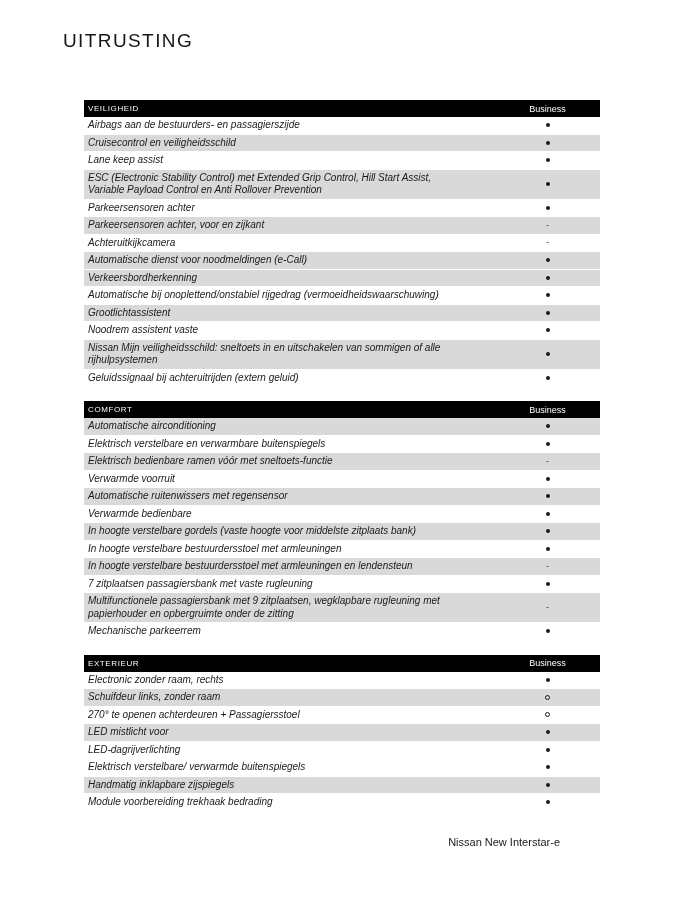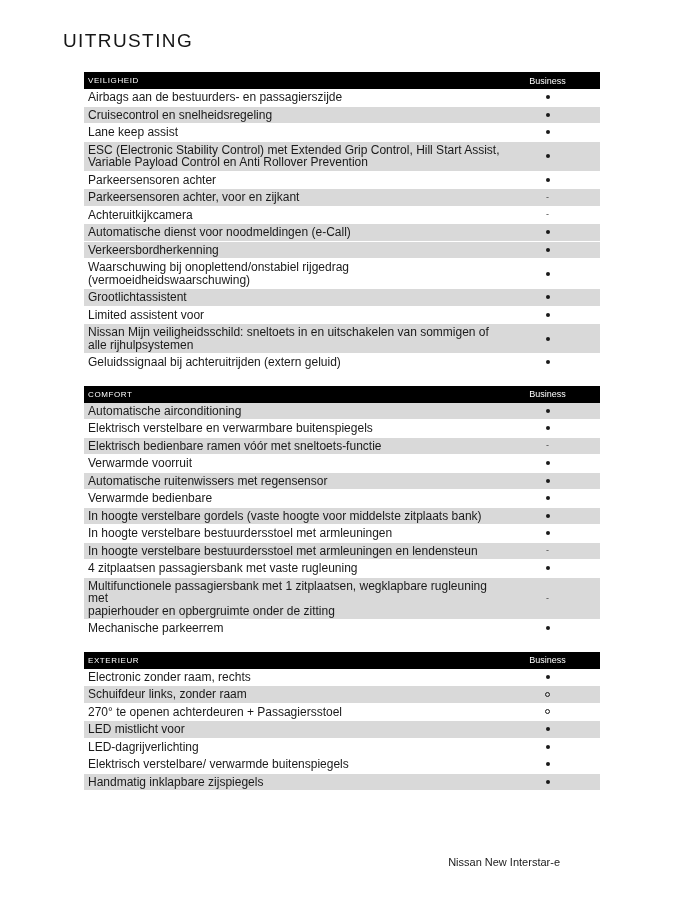--- a/index.html
+++ b/index.html
@@ -5,51 +5,51 @@
   * { margin:0; padding:0; box-sizing:border-box; }
   html,body { background:#ffffff; }
   body { font-family:"Liberation Sans", sans-serif; }
   .page {
     position:relative; width:600px; height:906px; background:#fff; overflow:hidden;
   }
   .doc-title {
     position:absolute; left:63px; top:30px;
     font-size:19px; letter-spacing:1.4px; color:#161616; font-weight:500;
   }
-  .tables { position:absolute; left:84px; top:72px; width:576px; }
+  .tables { position:absolute; left:84px; top:100px; width:576px; }
   .section { margin-bottom:14px; }
   .section-head {
     display:flex; align-items:center; background:var(--header-bg,#000); height:17px;
   }
   .section-name {
     flex:1; color:var(--header-text,#fff); font-size:8px; letter-spacing:0.6px; padding-left:4px;
   }
   .col-head {
     width:75px; text-align:center; color:var(--header-text,#fff); font-size:9px;
   }
   .row {
     display:flex; align-items:center; min-height:17px;
     border-bottom:1px solid #ffffff; background:#ffffff;
   }
   .row.shaded { background:var(--shaded,#d9d9d9); }
   .label {
-    flex:1; padding:2px 8px 2px 4px; font-size:12px; line-height:12.5px;
-    color:var(--text,#1a1a1a); white-space:pre-line;
+    flex:1; padding:2px 8px 2px 4px; font-size:10px; line-height:12.5px;
+    color:var(--text,#1a1a1a); white-space:pre-line;font-style:italic;
   }
   .cell { width:75px; display:flex; justify-content:center; align-items:center; }
   .dot {
     width:4px; height:4px; background:var(--text,#111); border-radius:50%; display:inline-block;
   }
   .ring {
     width:5px; height:5px; border:1px solid var(--text,#111); border-radius:50%;
     display:inline-block; background:transparent;
   }
   .dash { font-size:9px; line-height:9px; color:#444; }
   .doc-footer {
-    position:absolute; top:856px; right:40px; font-size:11px; color:#1a1a1a;
+    position:absolute; top:836px; right:40px; font-size:11px; color:#1a1a1a;
   }
 </style>
 </head>
 <body>
 
 <div class="page">
   <div class="doc-title">UITRUSTING</div>
   <div class="tables" id="tables">
       <div class="section">
         <div class="section-head">
@@ -60,21 +60,21 @@
         <div class="row">
           <div class="label">Airbags aan de bestuurders- en passagierszijde</div>
           <div class="cell">
             <span class="dot"></span>
           </div>
           <div class="cell">
             <span class="dot"></span>
           </div>
         </div>
         <div class="row shaded">
-          <div class="label">Cruisecontrol en snelheidsregeling</div>
+          <div class="label">Cruisecontrol en veiligheidsschild</div>
           <div class="cell">
             <span class="dot"></span>
           </div>
           <div class="cell">
             <span class="dot"></span>
           </div>
         </div>
         <div class="row">
           <div class="label">Lane keep assist</div>
           <div class="cell">
@@ -133,39 +133,39 @@
         <div class="row shaded">
           <div class="label">Verkeersbordherkenning</div>
           <div class="cell">
             <span class="dot"></span>
           </div>
           <div class="cell">
             <span class="dot"></span>
           </div>
         </div>
         <div class="row">
-          <div class="label">Waarschuwing bij onoplettend/onstabiel rijgedrag (vermoeidheidswaarschuwing)</div>
+          <div class="label">Automatische bij onoplettend/onstabiel rijgedrag (vermoeidheidswaarschuwing)</div>
           <div class="cell">
             <span class="dot"></span>
           </div>
           <div class="cell">
             <span class="dot"></span>
           </div>
         </div>
         <div class="row shaded">
           <div class="label">Grootlichtassistent</div>
           <div class="cell">
             <span class="dot"></span>
           </div>
           <div class="cell">
             <span class="dot"></span>
           </div>
         </div>
         <div class="row">
-          <div class="label">Limited assistent voor</div>
+          <div class="label">Noodrem assistent vaste</div>
           <div class="cell">
             <span class="dot"></span>
           </div>
           <div class="cell">
             <span class="dot"></span>
           </div>
         </div>
         <div class="row shaded">
           <div class="label">Nissan Mijn veiligheidsschild: sneltoets in en  uitschakelen van sommigen of alle rijhulpsystemen</div>
           <div class="cell">
@@ -266,30 +266,30 @@
         <div class="row shaded">
           <div class="label">In hoogte verstelbare bestuurdersstoel met armleuningen en lendensteun</div>
           <div class="cell">
             <span class="dash">-</span>
           </div>
           <div class="cell">
             <span class="dot"></span>
           </div>
         </div>
         <div class="row">
-          <div class="label">4 zitplaatsen passagiersbank  met vaste rugleuning</div>
-          <div class="cell">
-            <span class="dot"></span>
-          </div>
-          <div class="cell">
-            <span class="dash">-</span>
-          </div>
-        </div>
-        <div class="row shaded">
-          <div class="label">Multifunctionele passagiersbank met 1 zitplaatsen, wegklapbare rugleuning met
+          <div class="label">7 zitplaatsen passagiersbank  met vaste rugleuning</div>
+          <div class="cell">
+            <span class="dot"></span>
+          </div>
+          <div class="cell">
+            <span class="dash">-</span>
+          </div>
+        </div>
+        <div class="row shaded">
+          <div class="label">Multifunctionele passagiersbank met 9 zitplaatsen, wegklapbare rugleuning met
 papierhouder en opbergruimte onder de zitting</div>
           <div class="cell">
             <span class="dash">-</span>
           </div>
           <div class="cell">
             <span class="dot"></span>
           </div>
         </div>
         <div class="row">
           <div class="label">Mechanische parkeerrem</div>
@@ -363,16 +363,25 @@
         </div>
         <div class="row shaded">
           <div class="label">Handmatig inklapbare zijspiegels</div>
           <div class="cell">
             <span class="dot"></span>
           </div>
           <div class="cell">
             <span class="dot"></span>
           </div>
         </div>
+        <div class="row">
+          <div class="label">Module voorbereiding trekhaak bedrading</div>
+          <div class="cell">
+            <span class="dot"></span>
+          </div>
+          <div class="cell">
+            <span class="dot"></span>
+          </div>
+        </div>
       </div>
     </div>
   <div class="doc-footer">Nissan New Interstar-e</div>
 </div>
 
 </body></html>

